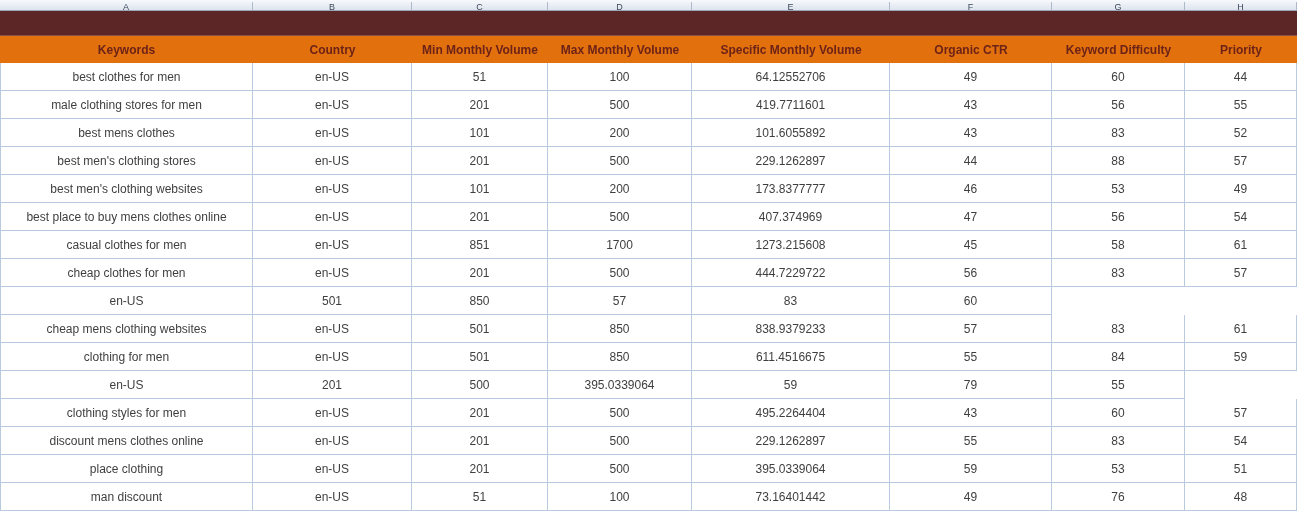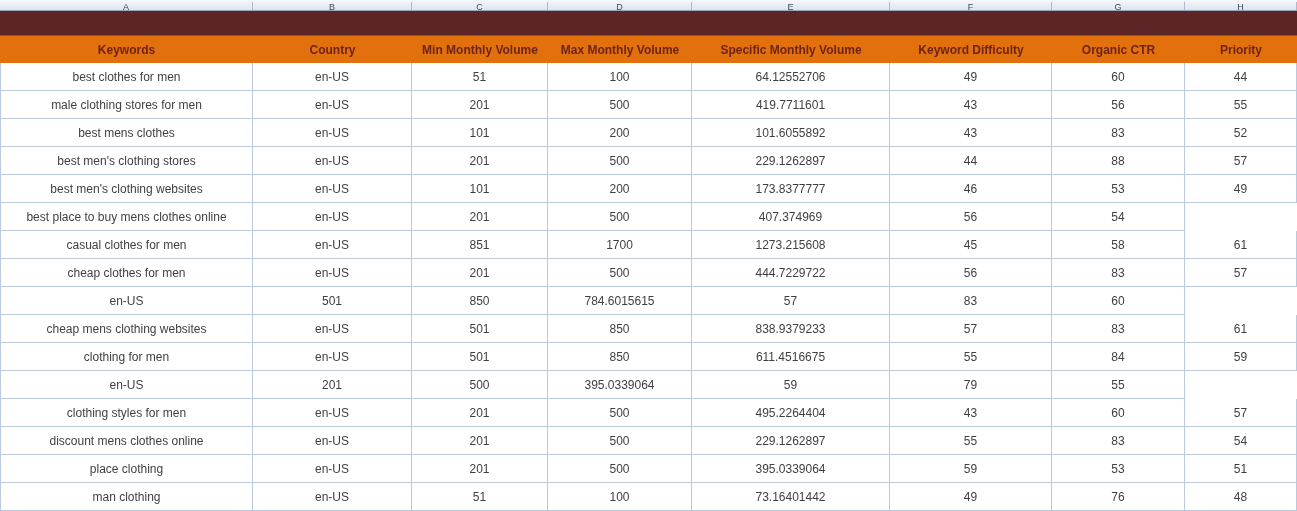--- a/index.html
+++ b/index.html
@@ -68,22 +68,22 @@
       <div class="letter-cell">G</div>
       <div class="letter-cell">H</div>
     </div>
   <div class="title-bar"></div>
   <div class="grid-row header-row" id="header-row">
       <div class="cell">Keywords</div>
       <div class="cell">Country</div>
       <div class="cell">Min Monthly Volume</div>
       <div class="cell">Max Monthly Volume</div>
       <div class="cell">Specific Monthly Volume</div>
+      <div class="cell">Organic CTR</div>
       <div class="cell">Keyword Difficulty</div>
-      <div class="cell">Organic CTR</div>
       <div class="cell">Priority</div>
     </div>
   <div id="table-body">
       <div class="grid-row data-row">
         <div class="cell">best clothes for men</div>
         <div class="cell">en-US</div>
         <div class="cell">51</div>
         <div class="cell">100</div>
         <div class="cell">64.12552706</div>
         <div class="cell">49</div>
@@ -129,20 +129,21 @@
         <div class="cell">46</div>
         <div class="cell">53</div>
         <div class="cell">49</div>
       </div>
       <div class="grid-row data-row">
         <div class="cell">best place to buy mens clothes online</div>
         <div class="cell">en-US</div>
         <div class="cell">201</div>
         <div class="cell">500</div>
         <div class="cell">407.374969</div>
+        <div class="cell">47</div>
         <div class="cell">56</div>
         <div class="cell">54</div>
       </div>
       <div class="grid-row data-row">
         <div class="cell">casual clothes for men</div>
         <div class="cell">en-US</div>
         <div class="cell">851</div>
         <div class="cell">1700</div>
         <div class="cell">1273.215608</div>
         <div class="cell">45</div>
@@ -156,21 +157,20 @@
         <div class="cell">500</div>
         <div class="cell">444.7229722</div>
         <div class="cell">56</div>
         <div class="cell">83</div>
         <div class="cell">57</div>
       </div>
       <div class="grid-row data-row">
         <div class="cell">en-US</div>
         <div class="cell">501</div>
         <div class="cell">850</div>
-        <div class="cell">784.6015615</div>
         <div class="cell">57</div>
         <div class="cell">83</div>
         <div class="cell">60</div>
       </div>
       <div class="grid-row data-row">
         <div class="cell">cheap mens clothing websites</div>
         <div class="cell">en-US</div>
         <div class="cell">501</div>
         <div class="cell">850</div>
         <div class="cell">838.9379233</div>
@@ -221,21 +221,21 @@
         <div class="cell">place clothing</div>
         <div class="cell">en-US</div>
         <div class="cell">201</div>
         <div class="cell">500</div>
         <div class="cell">395.0339064</div>
         <div class="cell">59</div>
         <div class="cell">53</div>
         <div class="cell">51</div>
       </div>
       <div class="grid-row data-row">
-        <div class="cell">man clothing</div>
+        <div class="cell">man discount</div>
         <div class="cell">en-US</div>
         <div class="cell">51</div>
         <div class="cell">100</div>
         <div class="cell">73.16401442</div>
         <div class="cell">49</div>
         <div class="cell">76</div>
         <div class="cell">48</div>
       </div>
     </div>
 </div>

